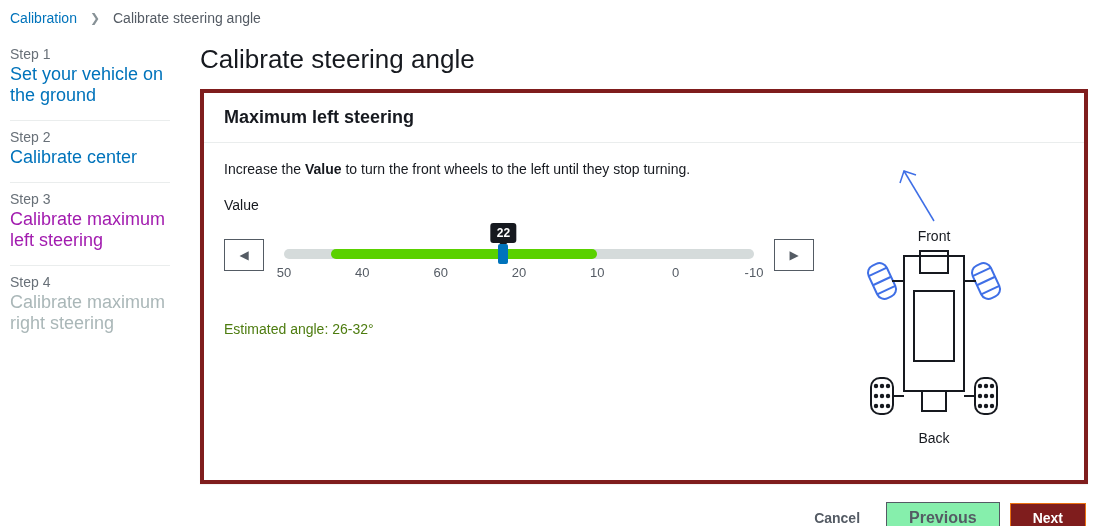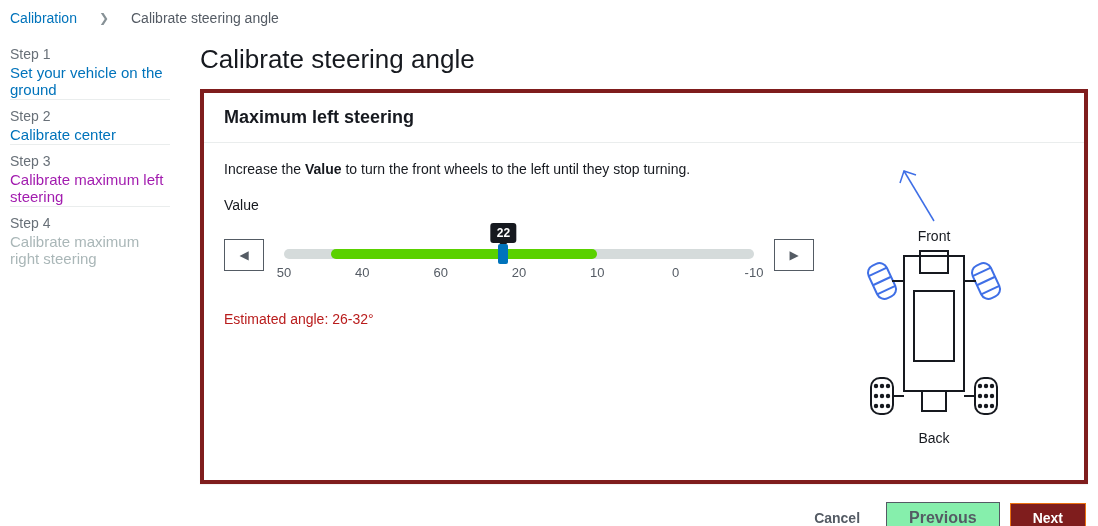--- a/index.html
+++ b/index.html
@@ -8,42 +8,42 @@
       font-size: 14px;
       color: #16191f;
       background: #fff;
       width: 1098px;
       height: 526px;
       overflow: hidden;
     }
     .breadcrumb {
       display: flex;
       align-items: center;
-      gap: 22px;
+      gap: 13px;
       padding: 10px 0 12px 10px;
       font-size: 14px;
     }
     .breadcrumb a { color: #0073bb; text-decoration: none; }
     .breadcrumb .sep { color: #879196; font-size: 12px;}
     .breadcrumb .current { color: #545b64; }
 
     .layout { display: flex; }
 
     .sidebar {
       width: 180px;
       padding-right: 10px;
       padding-left: 10px;
     }
     .step {
       border-bottom: 1px solid #eaeded;
-      padding: 8px 0 1px 0;
+      padding: 8px 0 14px 0;
     }
     .step:last-child { border-bottom: none; }
     .step-label { color: #687078; font-size: 14px; }
-    .step-title { color: #0073bb; font-size: 15px; margin-top: 2px; }
+    .step-title { color: #0073bb; font-size: 18px; margin-top: 2px; }
     .step-title.active { color: #a21caf; }
     .step-title.disabled { color: #aab7b8; }
     .step-title a { color: #0073bb; text-decoration: none; }
 
     .main {
       flex: 1;
       padding-left: 20px;
       padding-right: 10px;
     }
     .page-title {
@@ -139,21 +139,21 @@
       position: relative;
       height: 18px;
       margin-top: 6px;
     }
     .tick {
       position: absolute;
       font-size: 13px;
       color: #545b64;
       transform: translateX(-50%);
     }
-    .estimated { margin-top: 28px; font-size: 14px; color: #b91c1c; }
+    .estimated { margin-top: 38px; font-size: 14px; color: #4d7c0f; }
 
     .diagram {
       width: 230px;
       text-align: left;
       font-size: 14px;
       color: #be185d;
     }
 
     .footer {
       display: flex;

